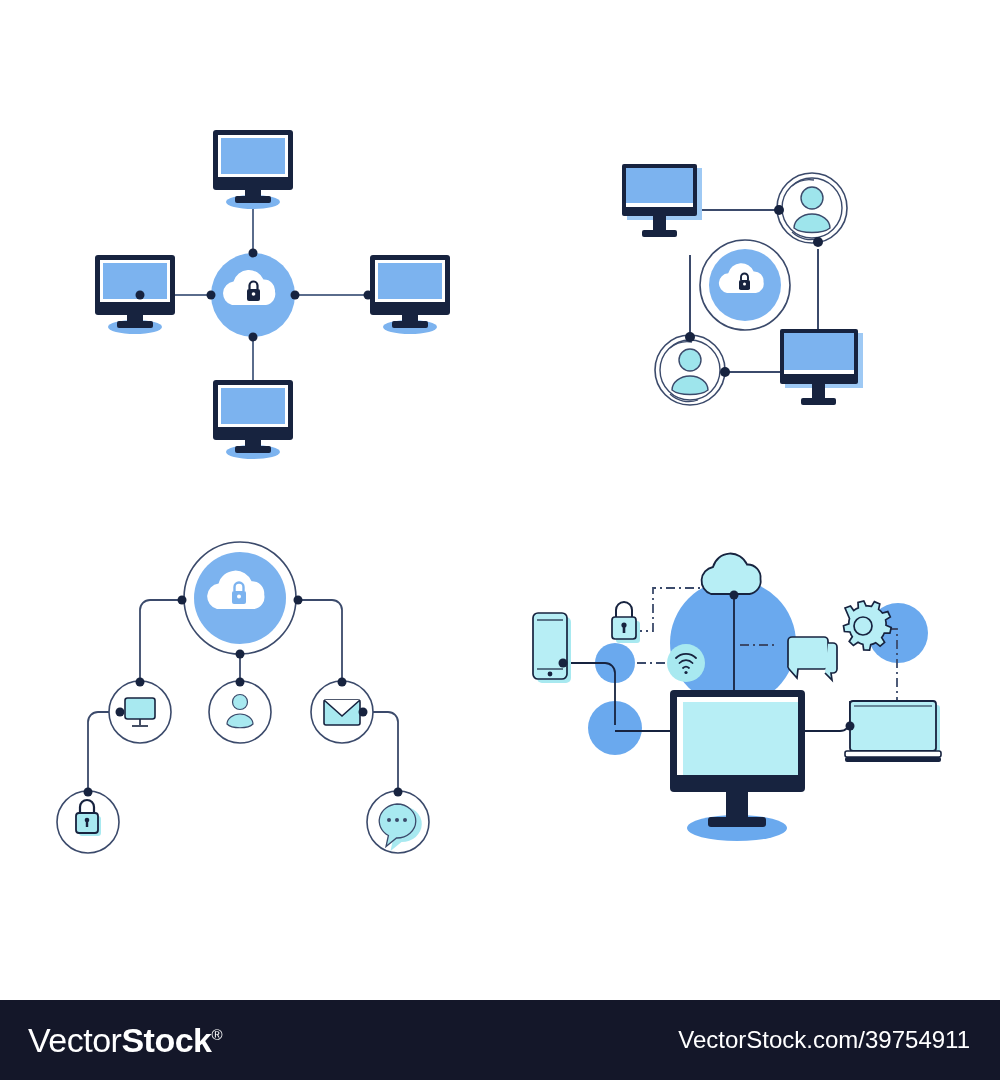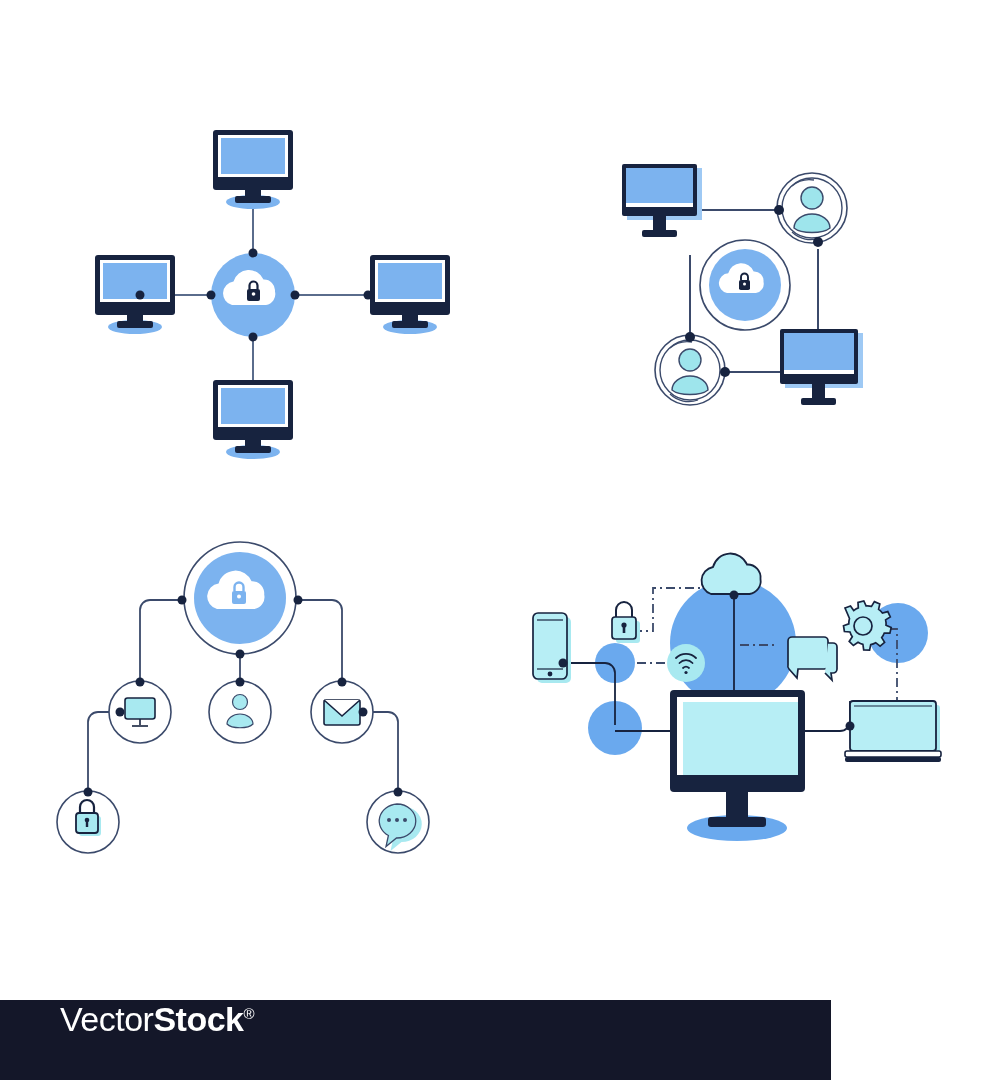--- a/index.html
+++ b/index.html
@@ -1,22 +1,22 @@
 <!DOCTYPE html>
 <html><head>
 <meta charset="utf-8">
 <style>
   html,body{margin:0;padding:0;background:#ffffff;}
   body{width:1000px;height:1080px;position:relative;overflow:hidden;
        font-family:"Liberation Sans","DejaVu Sans",sans-serif;}
   .canvas{position:absolute;left:0;top:0;width:1000px;height:1000px;background:#fff;}
   .diagram{position:absolute;}
   svg{display:block;overflow:visible;}
-  .footer{position:absolute;left:0;top:1000px;width:799px;height:80px;
-          background:#141729;display:flex;justify-content:space-between;padding-left:32px;}
+  .footer{position:absolute;left:0;top:1000px;width:1000px;height:80px;
+          background:#141729;display:flex;align-items:center;justify-content:space-between;}
   .brand{color:#ffffff;font-size:34px;letter-spacing:-0.5px;padding-left:28px;
          font-family:"Liberation Sans","DejaVu Sans",sans-serif;white-space:nowrap;}
   .brand .b-light{font-weight:400;}
   .brand .b-bold{font-weight:700;}
   .brand .b-reg{font-size:15px;vertical-align:super;font-weight:400;}
   .url{color:#ffffff;font-size:24px;padding-right:30px;white-space:nowrap;
        font-family:"Liberation Sans","DejaVu Sans",sans-serif;}
 </style>
 </head>
 <body>
@@ -316,13 +316,14 @@
         <rect x="211" y="247" width="22" height="28" fill="#17233f"></rect>
         <rect x="193" y="272" width="58" height="10" rx="3" fill="#17233f"></rect>
       </g>
     </svg>
   </div>
 
 </div>
 
 <div class="footer">
   <div class="brand"><span class="b-light">Vector</span><span class="b-bold">Stock</span><span class="b-reg">®</span></div>
+  <div class="url">VectorStock.com/39754911</div>
 </div>
 
 </body></html>

